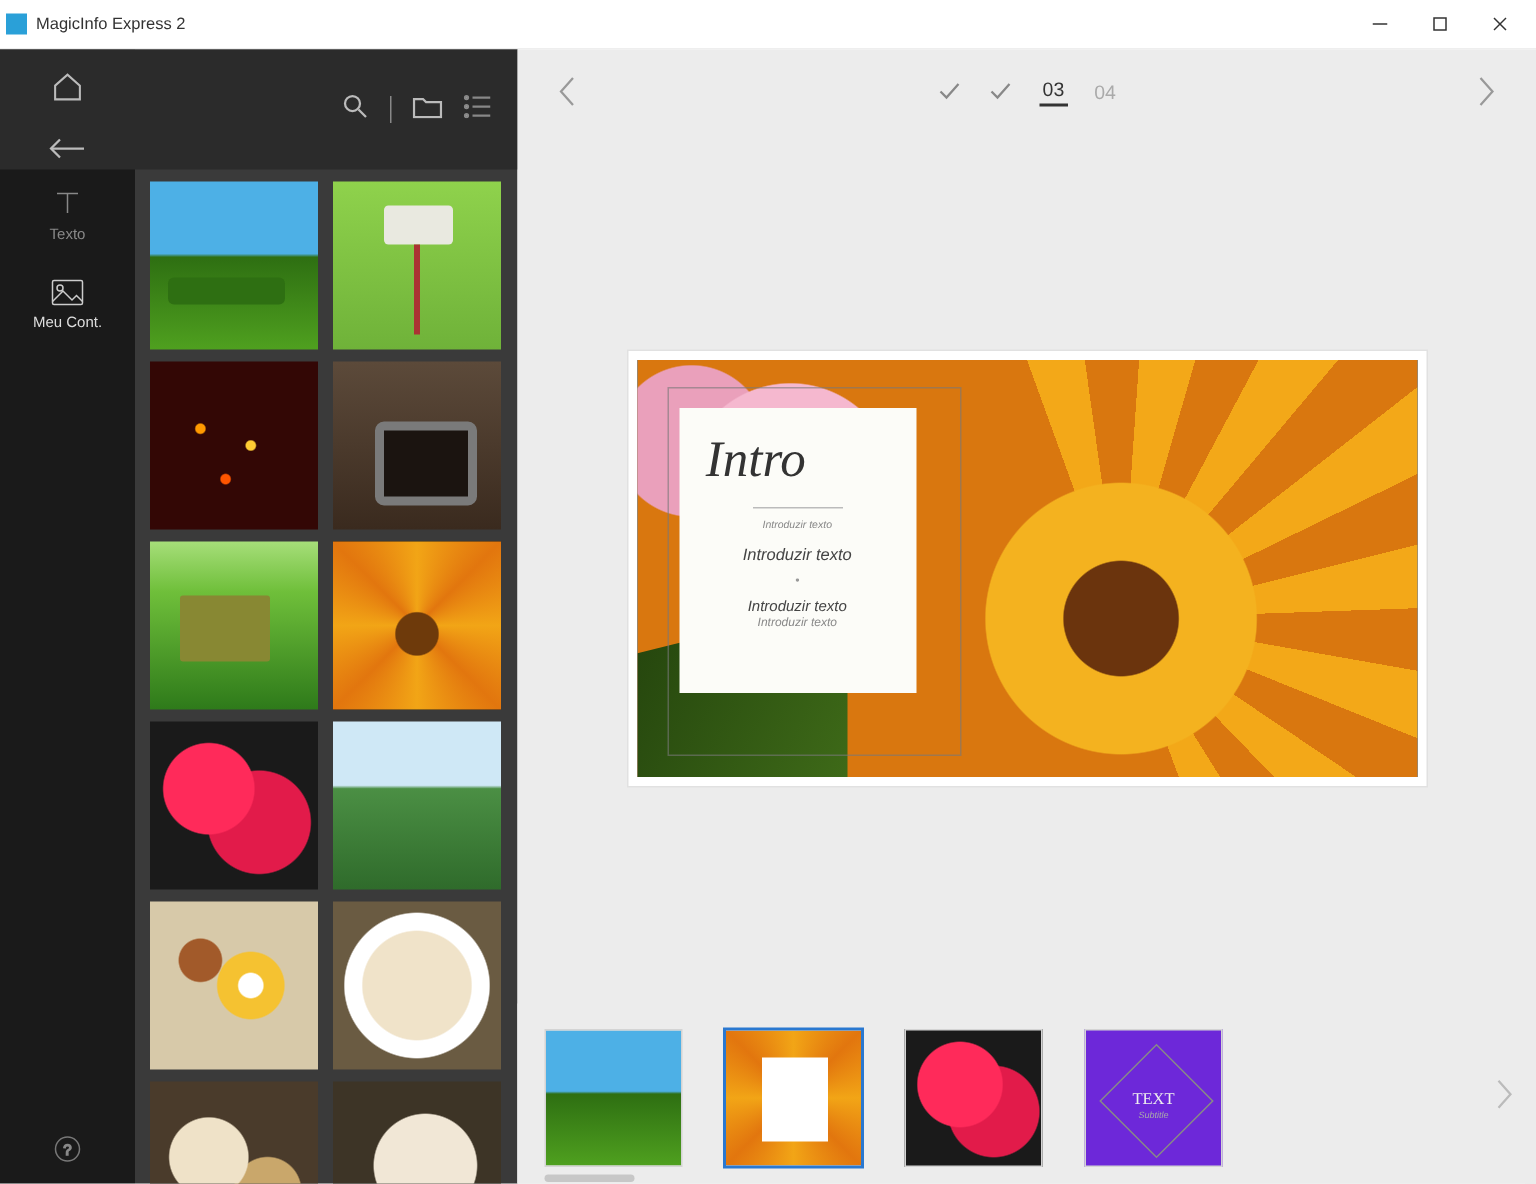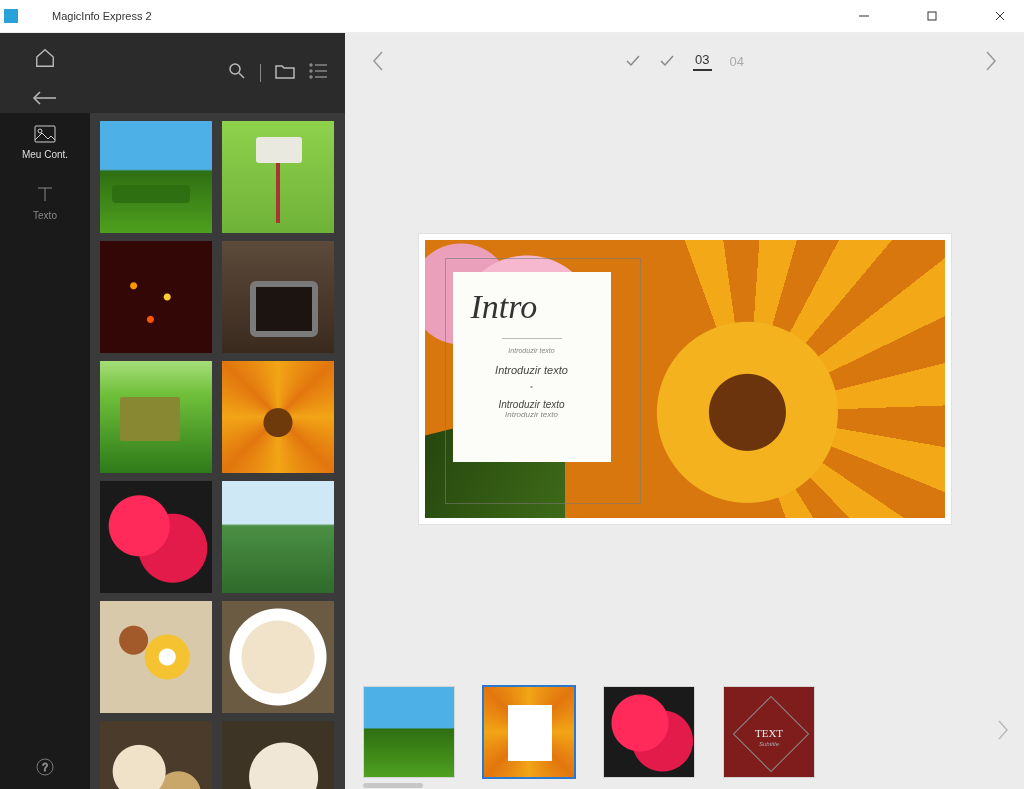--- a/index.html
+++ b/index.html
@@ -1,19 +1,19 @@
 <!DOCTYPE html>
 <html><head>
 <meta charset="utf-8">
 <style>
 * { margin: 0; padding: 0; box-sizing: border-box; font-family: "Segoe UI", Arial, sans-serif; }
 body { width: 1024px; height: 789px; background: #fff; overflow: hidden; }
 
 
-.titlebar { height: 28px; background: #fff; display: flex; align-items: center; padding: 16px 4px; border-bottom: 1px solid #eee; gap: 28px; }
+.titlebar { height: 28px; background: #fff; display: flex; align-items: center; padding: 16px 4px; border-bottom: 1px solid #eee; }
 .titlebar .app-icon { width: 14px; height: 14px; background: #2aa0d8; margin-right: 6px; }
 .titlebar .title { font-size: 11px; color: #333; }
 .titlebar .spacer { flex: 1; }
 .win-btn { width: 40px; height: 28px; display: flex; align-items: center; justify-content: center; color: #333; }
 .win-btn svg { width: 10px; height: 10px; }
 
 .app { display: flex; height: 761px; }
 
 
 .sidebar { width: 90px; background: #1a1a1a; display: flex; flex-direction: column; align-items: center; color: #aaa; position: relative; }
@@ -89,21 +89,21 @@
 .duration .lbl{ font-size:12px; margin-top:4px;}
 .slides{ flex:1; display:flex; align-items:center; gap:28px; padding:0 18px; position:relative; background:#ececec;}
 .slide-th{ width:92px; height:92px; background:#fff; border:1px solid #d4d4d4; position:relative;}
 .slide-th.sel{ outline:2px solid #2a78d0; outline-offset:-1px;}
 .sth1{ background: linear-gradient(#4db0e6 0%, #4db0e6 45%, #2e6f12 47%, #4fa01f 100%);}
 .sth2{ background: conic-gradient(#f2a516,#e2760e,#f2a516,#e2760e,#f2a516,#e2760e,#f2a516,#e2760e,#f2a516);}
 .sth2::after{content:""; position:absolute; left:24px; top:18px; width:44px; height:56px; background:#fff;}
 .sth2-title{position:absolute; left:30px; top:30px; font-size:7px; font-family:Georgia,serif; color:#333; text-align:center; width:32px;}
 .sth2-sub{position:absolute; left:30px; top:46px; font-size:5px; color:#888; text-align:center; width:32px;}
 .sth3{ background: radial-gradient(circle at 40% 40%, #ff2a5a 0 28px, transparent 29px), radial-gradient(circle at 65% 60%, #e21b4a 0 30px, transparent 31px), #1a1a1a;}
-.sth4{ background:#7f1d1d;}
+.sth4{ background:#6d28d9;}
 .sth4::before{content:"";position:absolute;left:20px;top:20px;width:52px;height:52px;border:1px solid #888; transform:rotate(45deg);}
 .sth4-label{position:absolute; left:0; top:40px; width:100%; text-align:center; font-family:Georgia,serif; font-size:11px; color:#eee;}
 .sth4-sub{position:absolute; left:0; top:54px; width:100%; text-align:center; font-size:6px; color:#aaa; font-style:italic;}
 .strip-next{ position:absolute; right:14px; top:50%; transform:translateY(-50%);}
 .scrollbar{ position:absolute; left:18px; bottom:6px; width:60px; height:5px; background:#c7c7c7; border-radius:3px;}
 </style>
 </head>
 <body>
 
 <div class="titlebar">
@@ -138,39 +138,39 @@
           </svg>
       </div>
       <div class="icn side-back">
         <svg width="26" height="14" viewBox="0 0 26 14">
             <line x1="2" y1="7" x2="24" y2="7" stroke="#bbb" stroke-width="1.5"></line>
             <polyline points="8,1 2,7 8,13" stroke="#bbb" fill="none" stroke-width="1.5"></polyline>
           </svg>
       </div>
     </div>
 
+    <div class="side-group">
+      <div class="icn">
+        <svg width="20" height="20" viewBox="0 0 20 20">
+            <line x1="3" y1="4" x2="17" y2="4"></line>
+            <line x1="10" y1="4" x2="10" y2="17"></line>
+          </svg>
+      </div>
+      <div>Texto</div>
+    </div>
+
     <div class="side-group active">
       <div class="icn">
         <svg width="22" height="18" viewBox="0 0 22 18">
             <rect x="1" y="1" width="20" height="16" rx="1"></rect>
             <circle cx="6" cy="6" r="2"></circle>
             <polyline points="1,15 8,8 14,14 17,11 21,15"></polyline>
           </svg>
       </div>
       <div>Meu Cont.</div>
-    </div>
-
-    <div class="side-group">
-      <div class="icn">
-        <svg width="20" height="20" viewBox="0 0 20 20">
-            <line x1="3" y1="4" x2="17" y2="4"></line>
-            <line x1="10" y1="4" x2="10" y2="17"></line>
-          </svg>
-      </div>
-      <div>Texto</div>
     </div>
 
 
     <div class="icn side-help">
       <svg width="18" height="18" viewBox="0 0 18 18">
           <circle cx="9" cy="9" r="8" stroke="#777" fill="none"></circle>
           <text x="9" y="13" text-anchor="middle" font-size="10" fill="#777" font-family="Arial">?</text>
         </svg>
     </div>
   </div>

